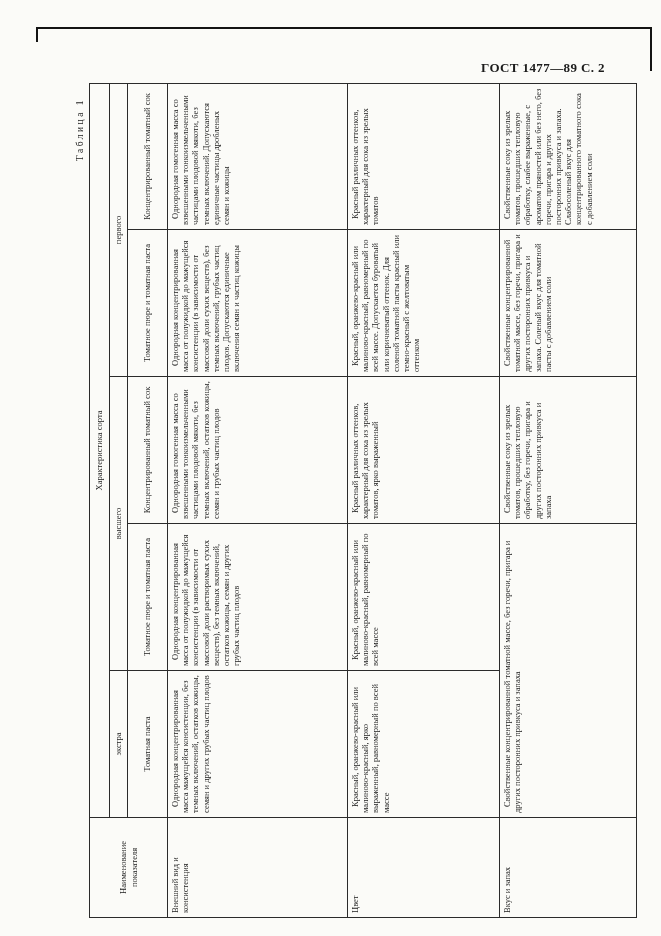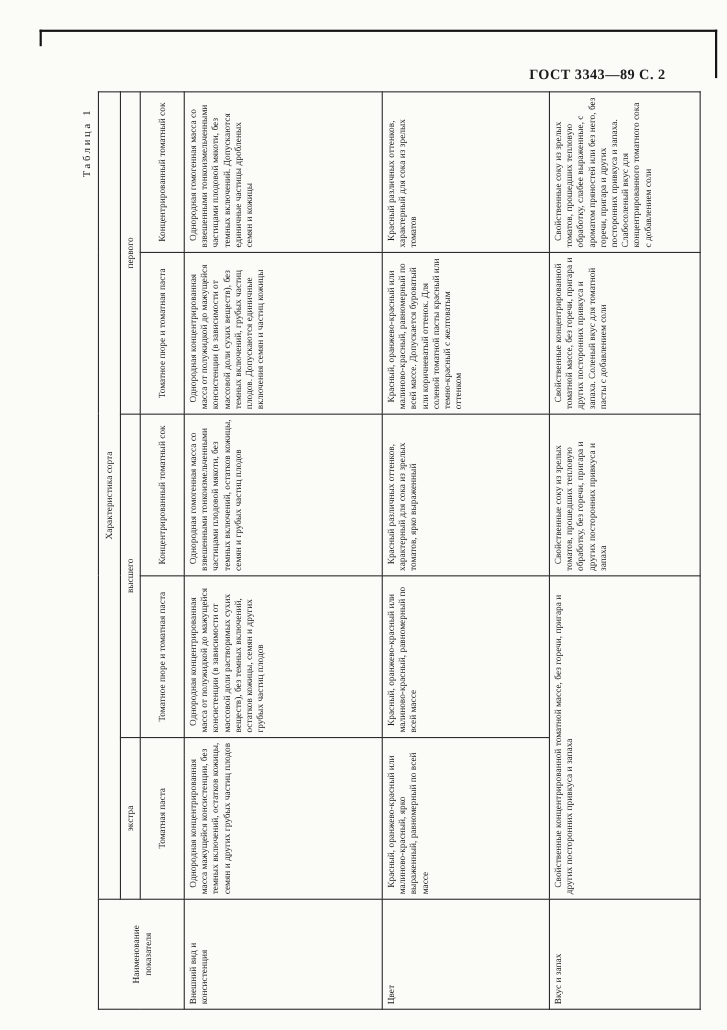--- a/index.html
+++ b/index.html
@@ -101,21 +101,21 @@
 </style>
 </head>
 <body>
 
 <div class="page">
 
   <div class="scan-top-line"></div>
   <div class="scan-tick-left"></div>
   <div class="scan-tick-right"></div>
 
-  <div class="gost-header">ГОСТ 3343—89 С. 2</div>
+  <div class="gost-header">ГОСТ 1477—89 С. 2</div>
 
   <div class="rotated">
 
     <div class="table-caption">Таблица 1</div>
 
     <table class="gost">
       <colgroup>
         <col style="width:100px">
         <col style="width:147px">
         <col style="width:147px">

